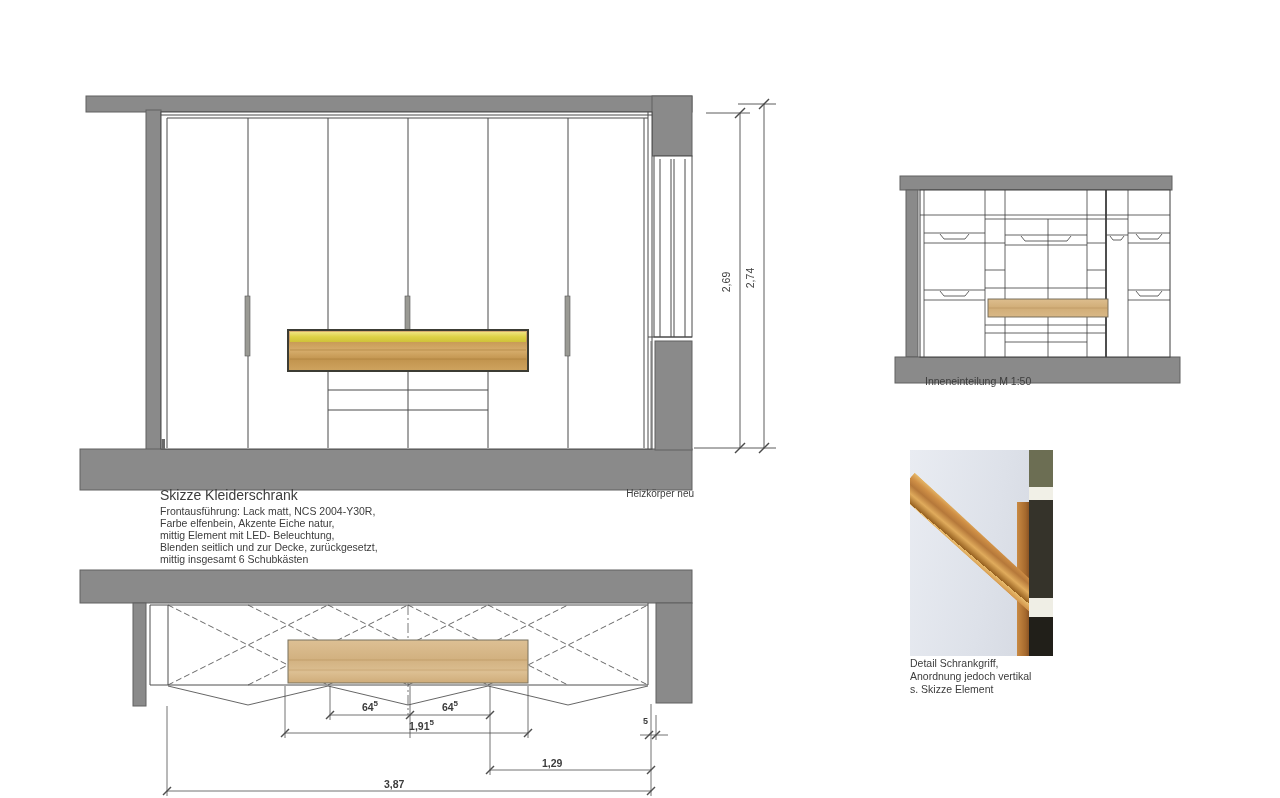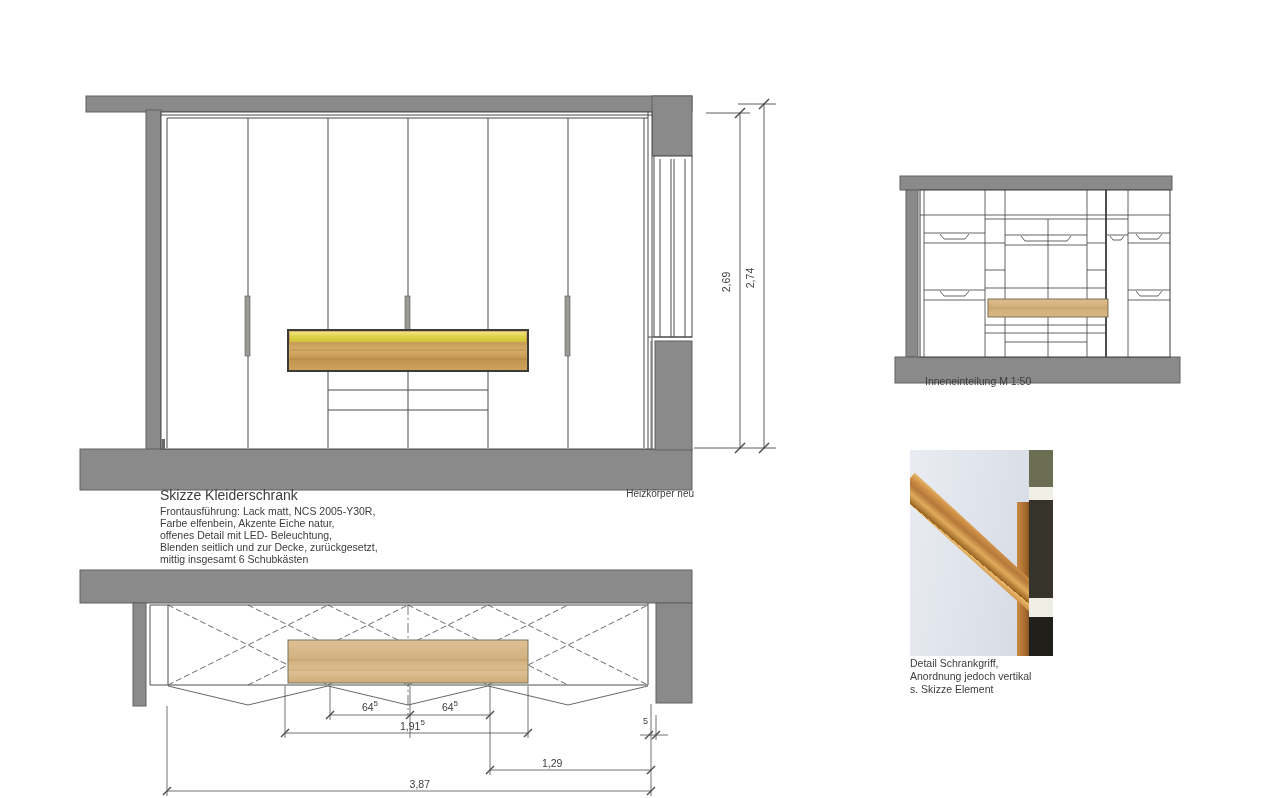--- a/index.html
+++ b/index.html
@@ -6,21 +6,21 @@
   body{
     width:1280px;height:798px;position:relative;background:#ffffff;
     font-family:"Liberation Sans","DejaVu Sans",sans-serif;color:#3a3a3a;
     overflow:hidden;
   }
   .abs{position:absolute;}
   svg{display:block;}
   .drawing-title{font-size:14px;color:#3c3c3c;}
   .desc-line{font-size:10.5px;line-height:12px;color:#3c3c3c;}
   .small-label{font-size:10px;color:#3c3c3c;}
-  .dim-label{font-size:10.5px;color:#3c3c3c;white-space:nowrap;}
+  .dim-label{font-size:10.5px;color:#3c3c3c;white-space:nowrap;font-weight:bold;}
   .dim-label sup{font-size:8px;}
   .vdim{transform:rotate(-90deg);transform-origin:center center;font-size:10.5px;color:#3c3c3c;}
   .caption{font-size:10.5px;line-height:13px;color:#3c3c3c;}
   
   .photo{width:143px;height:206px;overflow:hidden;background:linear-gradient(100deg,#e9ecf2 0%,#dde1e9 55%,#d2d6df 100%);}
   .photo .edge-strip{position:absolute;left:107px;top:52px;width:12px;height:154px;z-index:2;
      background:linear-gradient(90deg,#c98a43,#a66a2e 70%,#8a5424);}
   .photo .handle-bar{position:absolute;left:-30px;top:86px;width:200px;height:27px;z-index:3;
      transform:rotate(42deg);
      background:repeating-linear-gradient(178deg,#e8bc6e 0px,#d09046 6px,#b5783a 12px,#e0ab5c 19px,#96601f 27px);
@@ -123,23 +123,23 @@
         <line x1="681" y1="365" x2="691" y2="355"></line>
     </g>
   </g>
 </svg>
 
 <div class="abs vdim" style="left:716px;top:276px">2,69</div>
 <div class="abs vdim" style="left:740px;top:272px">2,74</div>
 
 <div class="abs drawing-title" style="left:160px;top:487px">Skizze Kleiderschrank</div>
 <div class="abs" style="left:160px;top:505px">
-  <div class="desc-line">Frontausführung: Lack matt, NCS 2005-Y30R,</div>
+  <div class="desc-line">Frontausführung: Lack matt, NCS 2004-Y30R,</div>
   <div class="desc-line">Farbe elfenbein, Akzente Eiche natur,</div>
-  <div class="desc-line">offenes Detail mit LED- Beleuchtung,</div>
+  <div class="desc-line">mittig Element mit LED- Beleuchtung,</div>
   <div class="desc-line">Blenden seitlich und zur Decke, zurückgesetzt,</div>
   <div class="desc-line">mittig insgesamt 6 Schubkästen</div>
 </div>
 <div class="abs small-label" style="left:610px;top:488px;width:84px;text-align:right">Heizkörper neu</div>
 
 <svg class="abs" style="left:78px;top:565px" width="622" height="233" viewBox="0 0 622 233">
 
   <g>
     <rect x="2" y="5" width="612" height="33" fill="#8a8a8a" stroke="#606060" stroke-width="1"></rect>
     <rect x="55" y="38" width="13" height="103" fill="#8a8a8a" stroke="#606060" stroke-width="1"></rect>
@@ -209,23 +209,23 @@
       <line x1="408" y1="209" x2="416" y2="201"></line>
         <line x1="569" y1="209" x2="577" y2="201"></line>
       <line x1="85" y1="230" x2="93" y2="222"></line>
         <line x1="569" y1="230" x2="577" y2="222"></line>
     </g>
   </g>
 </svg>
 
 <div class="abs dim-label" style="left:350px;top:699px;width:40px;text-align:center"><span>64</span><sup>5</sup></div>
 <div class="abs dim-label" style="left:430px;top:699px;width:40px;text-align:center"><span>64</span><sup>5</sup></div>
-<div class="abs dim-label" style="left:400px;top:718px;width:56px;text-align:left"><span>1,91</span><sup>5</sup></div>
+<div class="abs dim-label" style="left:378px;top:718px;width:56px;text-align:right"><span>1,91</span><sup>5</sup></div>
 <div class="abs dim-label" style="left:542px;top:757px;width:46px;text-align:left">1,29</div>
-<div class="abs dim-label" style="left:384px;top:778px;width:46px;text-align:right">3,87</div>
+<div class="abs dim-label" style="left:384px;top:778px;width:46px;text-align:left">3,87</div>
 <div class="abs dim-label" style="left:643px;top:716px;font-size:9px">5</div>
 
 <svg class="abs" style="left:893px;top:173px" width="292" height="219" viewBox="0 0 292 219">
   <defs>
     <linearGradient id="woodInt" x1="0" y1="0" x2="0" y2="1">
       <stop offset="0" stop-color="#ddbe8e"></stop>
         <stop offset="0.5" stop-color="#d1ad77"></stop>
         <stop offset="1" stop-color="#d9b886"></stop>
     </linearGradient>
   </defs>

